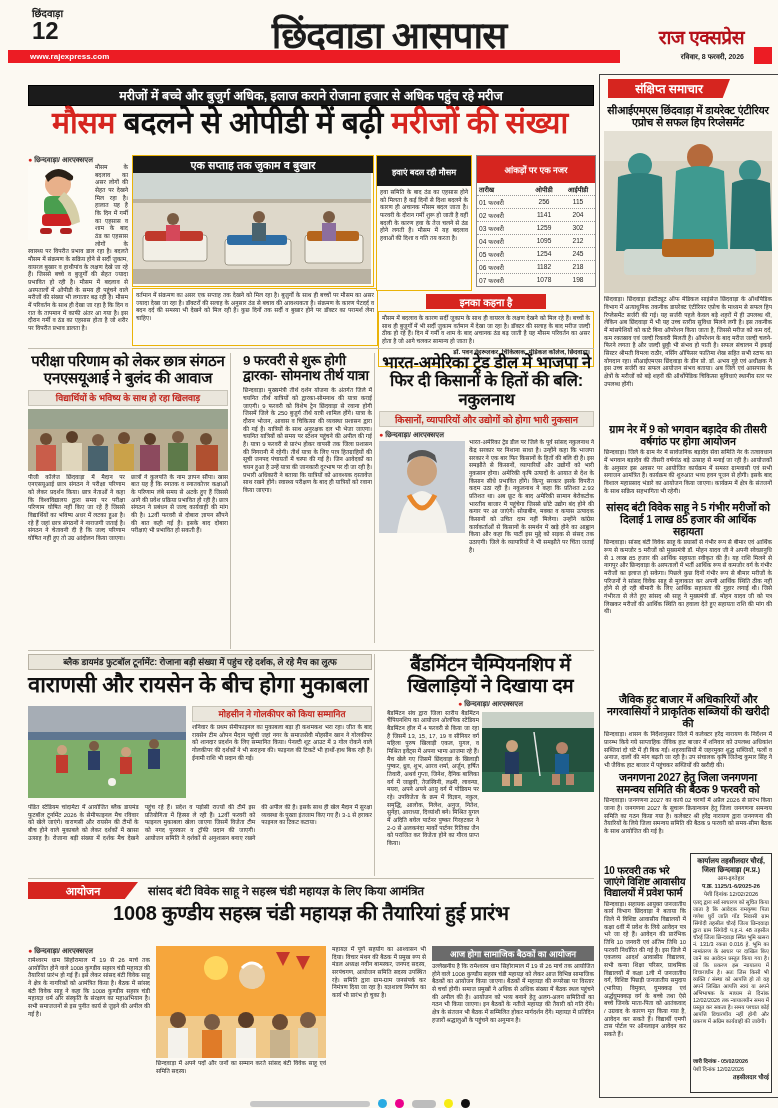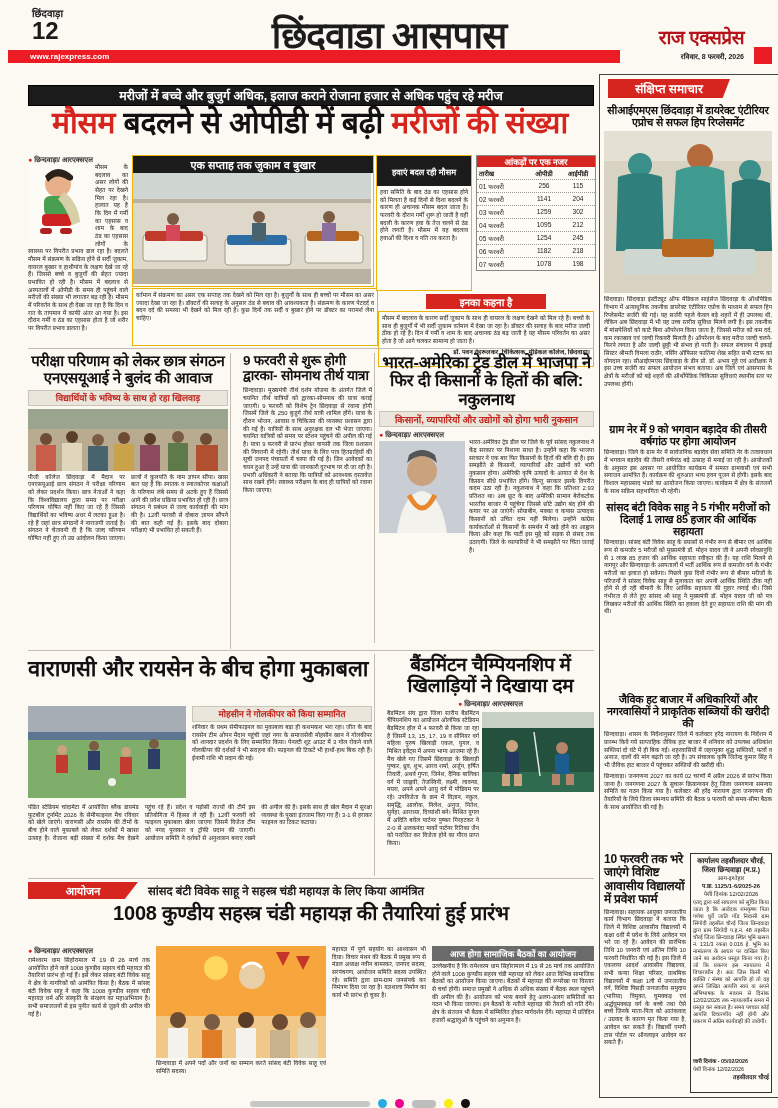--- a/index.html
+++ b/index.html
@@ -9,21 +9,21 @@
   .tinytxt{font-size:5.9px;line-height:1.3;text-align:justify;color:#222;}
   .byline{font-size:7px;font-weight:bold;color:#333;}
   .byline .dot{color:#d6251f;font-size:7px;}
   .strip{background:#1b1b1b;color:#fff;font-weight:bold;display:flex;align-items:center;justify-content:center;}
   .subred{background:#eae6dc;color:#c2261d;font-weight:bold;display:flex;align-items:center;justify-content:center;border:1px solid #c8c4b8;}
   .box{border:1px solid #eab308;background:#fdfbf5;}
   .hl{font-weight:bold;color:#111;line-height:1.12;letter-spacing:-0.2px;}
   .red{color:#d6251f;}
   .ribbon{background:#d6251f;color:#fff;font-weight:bold;display:flex;align-items:center;justify-content:center;}
   .dtable{border:1px solid #888;background:#fdfbf5;font-size:6.6px;}
-  .dtable .tt{background:#d6251f;color:#fff;font-weight:bold;font-size:8.5px;text-align:center;padding:0 0;}
+  .dtable .tt{background:#d6251f;color:#fff;font-weight:bold;font-size:8.5px;text-align:center;padding:8px 0;}
   .dtable .tr{display:grid;grid-template-columns:48px 34px 34px;padding:1.5px 2px;border-top:1px dotted #999;text-align:center;}
   .dtable .tr.th{font-weight:bold;border-top:none;}
   .dtable .tr span:first-child{text-align:left;}
   .cols2{column-count:2;column-gap:6px;}
   .cols3{column-count:3;column-gap:6px;}
   .vr{border-left:1px solid #c2bdb0;}
   .hr{border-top:1px solid #c2bdb0;}
   .sign{font-size:6.4px;font-weight:bold;text-align:right;margin-top:2px;}
   .photo{display:block;}
 </style>
@@ -189,20 +189,21 @@
       <path d="M28 22 Q43 8 58 22 L56 14 Q43 4 30 14 Z" fill="#555"></path>
       <path d="M18 92 Q24 52 43 50 Q62 52 68 92 Z" fill="#f4f2ec"></path>
       <path d="M30 54 Q43 80 56 54" stroke="#e8872b" stroke-width="5" fill="none"></path>
     </svg>
     <div class="tinytxt" style="height:200px;overflow:hidden;">भारत-अमेरिका ट्रेड डील पर जिले के पूर्व सांसद नकुलनाथ ने केंद्र सरकार पर निशाना साधा है। उन्होंने कहा कि भाजपा सरकार ने एक बार फिर किसानों के हितों की बलि दी है। इस समझौते से किसानों, व्यापारियों और उद्योगों को भारी नुकसान होगा। अमेरिकी कृषि उत्पादों के आयात से देश के किसान सीधे प्रभावित होंगे। किन्तु सरकार इसके विपरीत कदम उठा रही है। नकुलनाथ ने कहा कि प्रतिशत 2.93 प्रतिशत था। अब छूट के बाद अमेरिकी सामान बेरोकटोक भारतीय बाजार में पहुंचेगा जिससे छोटे उद्योग बंद होने की कगार पर आ जाएंगे। सोयाबीन, मक्का व कपास उत्पादक किसानों को उचित दाम नहीं मिलेगा। उन्होंने कांग्रेस कार्यकर्ताओं से किसानों के समर्थन में खड़े होने का आह्वान किया और कहा कि पार्टी इस मुद्दे को सड़क से संसद तक उठाएगी। जिले के व्यापारियों ने भी समझौते पर चिंता जताई है।</div>
   </div>
 
   <div class="abs hr" style="left:28px;top:650px;width:566px;"></div>
 
   <div class="abs" style="left:28px;top:654px;width:344px;height:222px;">
+    <div style="background:#e9e5da;border:1px solid #b8b2a4;height:14px;display:flex;align-items:center;justify-content:center;font-weight:bold;font-size:8.8px;color:#222;">ब्लैक डायमंड फुटबॉल टूर्नामेंट: रोजाना बड़ी संख्या में पहुंच रहे दर्शक, ले रहे मैच का लुत्फ</div>
     <div class="hl" style="font-size:22px;margin-top:3px;">वाराणसी और रायसेन के बीच होगा मुकाबला</div>
     <div style="position:absolute;left:0;top:52px;">
       <svg class="photo" width="158" height="92" viewBox="0 0 158 92">
         <rect width="158" height="92" fill="#7fae6a"></rect>
         <rect width="158" height="30" fill="#a6adb5"></rect>
         <rect y="26" width="158" height="8" fill="#5e7691"></rect>
         <circle cx="34" cy="44" r="5" fill="#caa27e"></circle>
           <rect x="28" y="49" width="12" height="18" fill="#c23b2e"></rect>
         <circle cx="66" cy="40" r="5" fill="#7a5c44"></circle>
           <rect x="60" y="45" width="12" height="19" fill="#2c3e66"></rect>
@@ -310,25 +311,26 @@
       <div class="hl" style="font-size:10.8px;text-align:center;">सांसद बंटी विवेक साहू ने 5 गंभीर मरीजों को दिलाई 1 लाख 85 हजार की आर्थिक सहायता</div>
       <div class="tinytxt" style="margin-top:2px;height:150px;overflow:hidden;">छिन्दवाड़ा। सांसद बंटी विवेक साहू के प्रयासों से गंभीर रूप से बीमार एवं आर्थिक रूप से कमजोर 5 मरीजों को मुख्यमंत्री डॉ. मोहन यादव जी ने अपनी स्वेच्छानुधि से 1 लाख 85 हजार की आर्थिक सहायता स्वीकृत की है। यह राशि मिलने से नागपुर और छिन्दवाड़ा के अस्पतालों में भर्ती आर्थिक रूप से कमजोर वर्ग के गंभीर मरीजों का इलाज हो सकेगा। पिछले कुछ दिनों गंभीर रूप से बीमार मरीजों के परिजनों ने सांसद विवेक साहू से मुलाकात कर अपनी आर्थिक स्थिति ठीक नहीं होने से हो रही बीमारी के लिए आर्थिक सहायता की गुहार लगाई थी। जिसे गंभीरता से लेते हुए सांसद श्री साहू ने मुख्यमंत्री डॉ. मोहन यादव जी को पत्र लिखकर मरीजों की आर्थिक स्थिति का हवाला देते हुए सहायता राशि की मांग की थी।</div>
     </div>
 
     <div class="abs" style="left:4px;top:618px;width:168px;">
       <div class="hl" style="font-size:10.8px;text-align:center;">जैविक हट बाजार में अधिकारियों और नगरवासियों ने प्राकृतिक सब्जियों की खरीदी की</div>
       <div class="tinytxt" style="margin-top:2px;height:46px;overflow:hidden;">छिन्दवाड़ा। शासन के निर्देशानुसार जिले में कलेक्टर हरेंद्र नारायण के निर्देशन में प्रारम्भ किये गये साप्ताहिक जैविक हाट बाजार में शनिवार को उपलब्ध अधिकांश सब्जियां दो घंटे में ही बिक गईं। शहरवासियों में जहरमुक्त शुद्ध सब्जियों, फलों व अनाज, दालों की मांग बढ़ती जा रही है। उप संचालक कृषि जितेन्द्र कुमार सिंह ने भी जैविक हाट बाजार में पहुंचकर सब्जियों की खरीदी की।</div>
     </div>
 
     <div class="abs" style="left:4px;top:696px;width:168px;">
+      <div class="hl" style="font-size:10.8px;text-align:center;">जनगणना 2027 हेतु जिला जनगणना समन्वय समिति की बैठक 9 फरवरी को</div>
       <div class="tinytxt" style="margin-top:2px;height:48px;overflow:hidden;">छिन्दवाड़ा। जनगणना 2027 का कार्य 02 चरणों में अप्रैल 2026 से प्रारंभ किया जाना है। जनगणना 2027 के सुचारू क्रियान्वयन हेतु जिला जनगणना समन्वय समिति का गठन किया गया है। कलेक्टर श्री हरेंद्र नारायण द्वारा जनगणना की तैयारियों के लिये जिला समन्वय समिति की बैठक 9 फरवरी को समय-सीमा बैठक के साथ आयोजित की गई है।</div>
     </div>
 
     <div class="abs" style="left:4px;top:778px;width:82px;">
-      <div class="hl" style="font-size:12px;">10 फरवरी तक भरे जाएंगे विशिष्ट आवासीय विद्यालयों में प्रवेश फार्म</div>
+      <div class="hl" style="font-size:10px;margin-top:12px;">10 फरवरी तक भरे जाएंगे विशिष्ट आवासीय विद्यालयों में प्रवेश फार्म</div>
       <div class="tinytxt" style="margin-top:2px;height:182px;overflow:hidden;">छिन्दवाड़ा। सहायक आयुक्त जनजातीय कार्य विभाग छिंदवाड़ा ने बताया कि जिले में विशिष्ट आवासीय विद्यालयों में कक्षा 6वीं में प्रवेश के लिये आवेदन पत्र भरे जा रहे हैं। आवेदन की प्रारंभिक तिथि 10 जनवरी एवं अंतिम तिथि 10 फरवरी निर्धारित की गई है। इस जिले में एकलव्य आदर्श आवासीय विद्यालय, सभी कन्या शिक्षा परिसर, प्राथमिक विद्यालयों में कक्षा 1ली में जनजातीय वर्ग, विशिष्ट पिछड़ी जनजातीय समुदाय (भारिया) विमुक्त, घुमक्कड़ एवं अर्द्धघुमक्कड़ वर्ग के बच्चे तथा ऐसे बच्चे जिनके माता-पिता को आतंकवाद / उग्रवाद के कारण मृत किया गया है, आवेदन कर सकते हैं। विद्यार्थी एमपी टास पोर्टल पर ऑनलाइन आवेदन कर सकते हैं।</div>
     </div>
 
     <div class="abs" style="left:90px;top:778px;width:82px;border:1px solid #333;padding:2px;box-sizing:border-box;background:#fdfbf5;height:240px;">
       <div style="font-size:7px;font-weight:bold;text-align:center;">कार्यालय तहसीलदार चौरई,</div>
       <div style="font-size:7px;font-weight:bold;text-align:center;">जिला छिन्दवाड़ा (म.प्र.)</div>
       <div style="font-size:5.8px;text-align:center;">आम-इश्तेहार</div>
       <div style="font-size:5.8px;font-weight:bold;text-align:center;">प.क्र. 1125/1-6/2025-26</div>
       <div style="font-size:5.8px;text-align:center;">पेशी दिनांक 12/02/2026</div>
       <div class="tinytxt" style="font-size:5.4px;height:158px;overflow:hidden;margin-top:1px;">एतद् द्वारा सर्व साधारण को सूचित किया जाता है कि आवेदक रामकृष्ण पिता गणेश धुर्वे जाति गोंड निवासी ग्राम सिंगोदी तहसील चौरई जिला छिन्दवाड़ा द्वारा ग्राम सिंगोदी प.ह.नं. 48 तहसील चौरई जिला छिन्दवाड़ा स्थित भूमि खसरा नं. 131/3 रकबा 0.016 हे. भूमि का नामांतरण के आधार पर दाखिल किए जाने का आवेदन प्रस्तुत किया गया है। जो कि प्रकरण इस न्यायालय में विचाराधीन है। अतः जिस किसी भी व्यक्ति / संस्था को आपत्ति हो तो वह अपने लिखित आपत्ति स्वयं या अपने अभिभाषक के माध्यम से दिनांक 12/02/2026 तक न्यायालयीन समय में प्रस्तुत कर सकता है। समय पश्चात कोई आपत्ति विचारणीय नहीं होगी और प्रकरण में अग्रिम कार्यवाही की जावेगी।</div>

